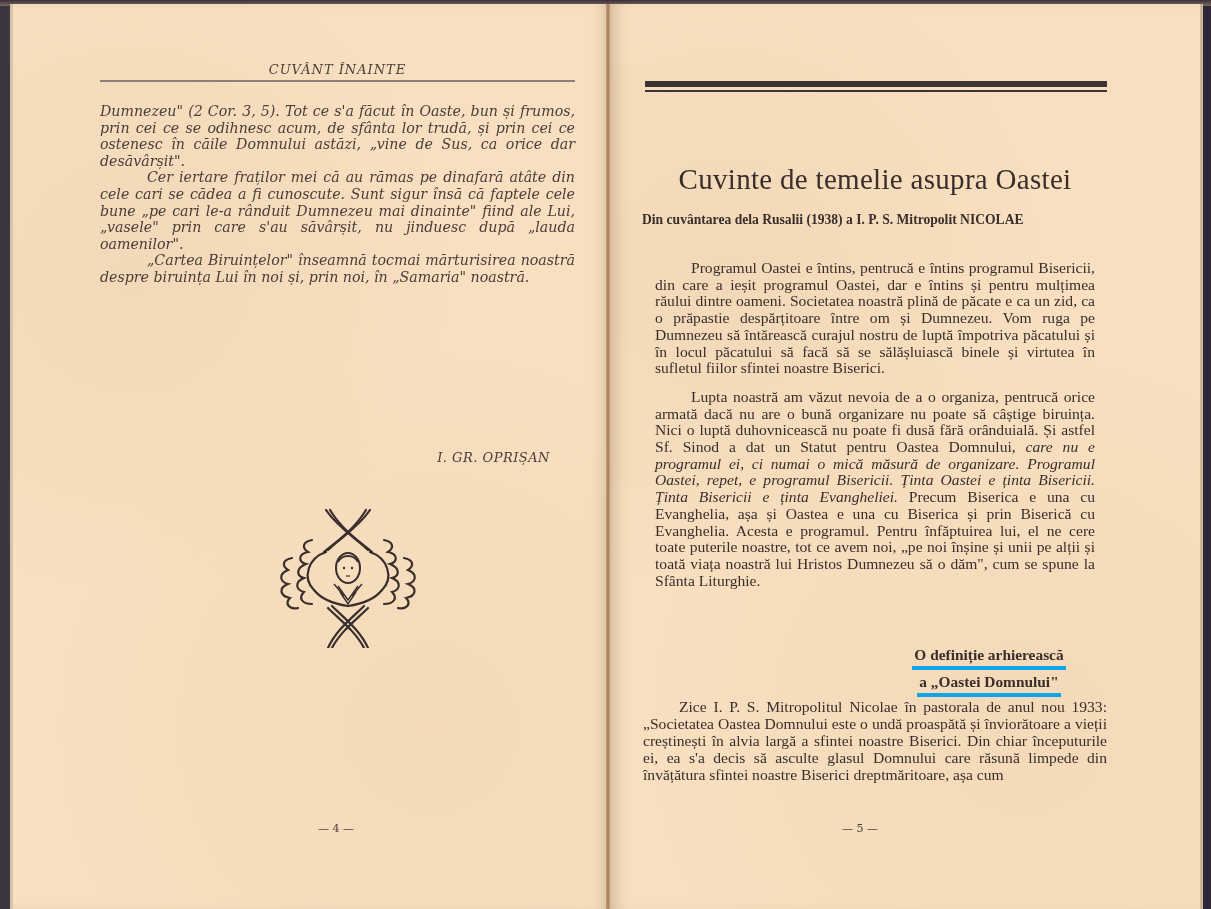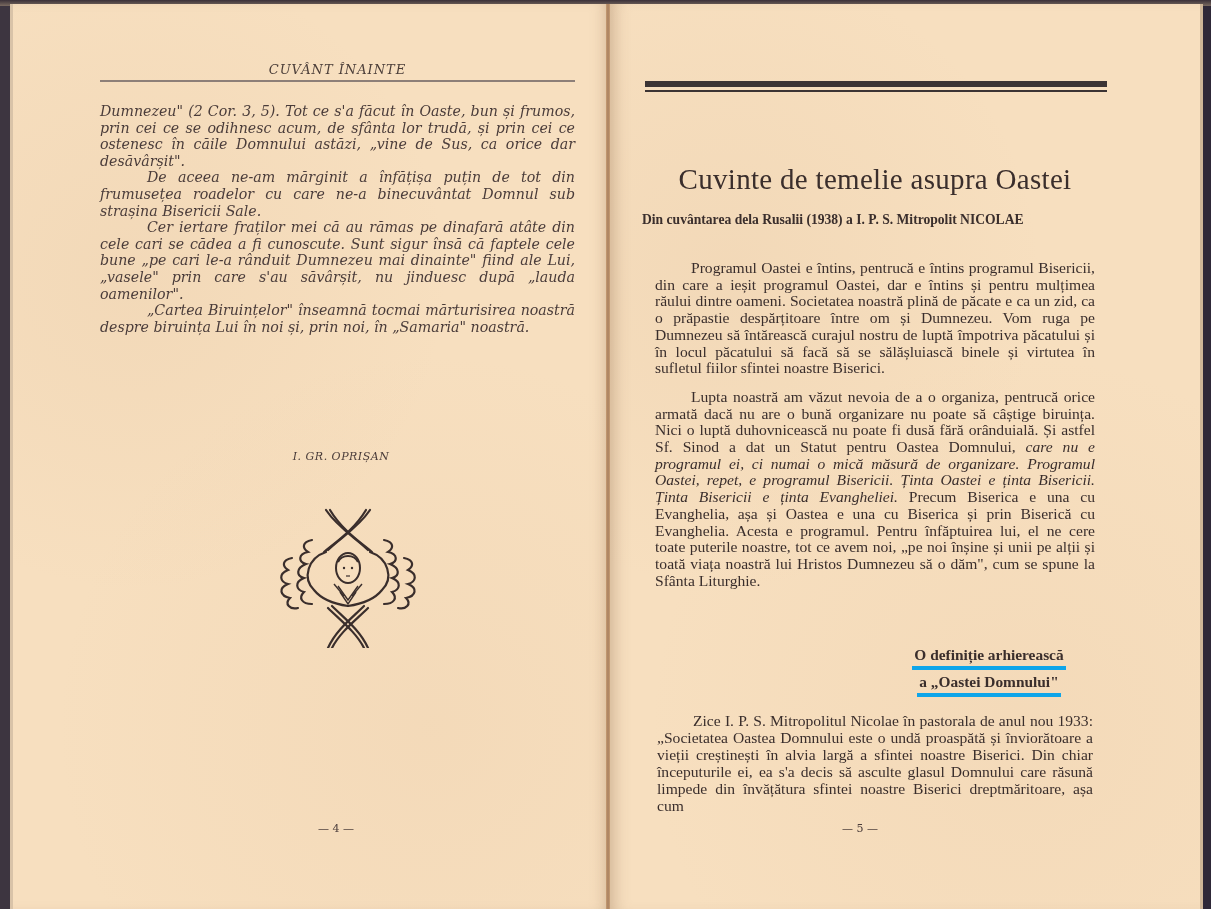--- a/index.html
+++ b/index.html
@@ -51,22 +51,22 @@
     }
     .left-body {
       position: absolute; left: 100px; top: 103px; width: 475px;
       font-family: "DejaVu Serif", serif; font-style: italic;
       font-size: 14.2px; line-height: 16.6px; text-align: justify;
       color: #4a3c3a;
     }
     .left-body p { margin: 0; text-indent: 0; }
     .left-body p.indent { text-indent: 47px; }
     .signature {
-      position: absolute; left: 108px; top: 450px; width: 466px;
-      text-align: center; font-style: italic; font-size: 11px; letter-spacing: 0.5px;
+      position: absolute; left: 84px; top: 450px; width: 466px;
+      text-align: right; font-style: italic; font-size: 13px; letter-spacing: 0.5px;
       color: #4a3c3a;
     }
     .ornament { position: absolute; left: 268px; top: 508px; width: 160px; height: 140px; }
     .page-num {
       position: absolute; font-size: 11px; color: #4a3c3a; font-family: "DejaVu Serif", serif;
     }
 
     
     .heavy-rule {
       position: absolute; left: 645px; top: 81px; width: 462px; height: 6px;
@@ -101,39 +101,38 @@
       font-size: 15.4px; line-height: 23px; color: #3a2e2c;
     }
     .section-heading span {
       display: inline-block; border-bottom: 4px solid #0ea5e9; padding: 0 2px;
     }
     .right-body-2 {
       position: absolute; left: 643px; top: 698px; width: 464px;
       font-family: "Liberation Serif", serif; font-size: 15.6px; line-height: 17px;
       text-align: justify; color: #3a2e2c;
     }
-    .right-body-2 p { margin: 14px; text-indent: 36px; }
+    .right-body-2 p { margin: 0; text-indent: 36px; }
   </style>
 </head>
 <body>
 
 <div class="left-shadow"></div>
 <div class="right-shadow"></div>
 <div class="book-edge-top"></div>
 
 <div class="page page-left"></div>
 <div class="spine"></div>
 <div class="page page-right"></div>
 
 <div class="running-head">CUVÂNT ÎNAINTE</div>
 <div class="head-rule"></div>
 
 <div class="left-body">
   <p>Dumnezeu" (2 Cor. 3, 5). Tot ce s'a făcut în Oaste, bun și frumos, prin cei ce se odihnesc acum, de sfânta lor trudă, și prin cei ce ostenesc în căile Domnului astăzi, „vine de Sus, ca orice dar desăvârșit".</p>
-  <p class="indent">De aceea ne-am mărginit a înfățișa puțin de tot din frumusețea roadelor cu care ne-a binecuvântat Domnul sub strașina Bisericii Sale.</p>
   <p class="indent">Cer iertare fraților mei că au rămas pe dinafară atâte din cele cari se cădea a fi cunoscute. Sunt sigur însă că faptele cele bune „pe cari le-a rânduit Dumnezeu mai dinainte" fiind ale Lui, „vasele" prin care s'au săvârșit, nu jinduesc după „lauda oamenilor".</p>
   <p class="indent">„Cartea Biruințelor" înseamnă tocmai mărturisirea noastră despre biruința Lui în noi și, prin noi, în „Samaria" noastră.</p>
 </div>
 
 <div class="signature">I. GR. OPRIȘAN</div>
 
 <svg class="ornament" viewBox="0 0 160 140">
   <g fill="none" stroke="#3a2e2c" stroke-width="2.2" stroke-linecap="round">
 
     <path d="M58 2 C70 20 88 30 100 42"></path>

